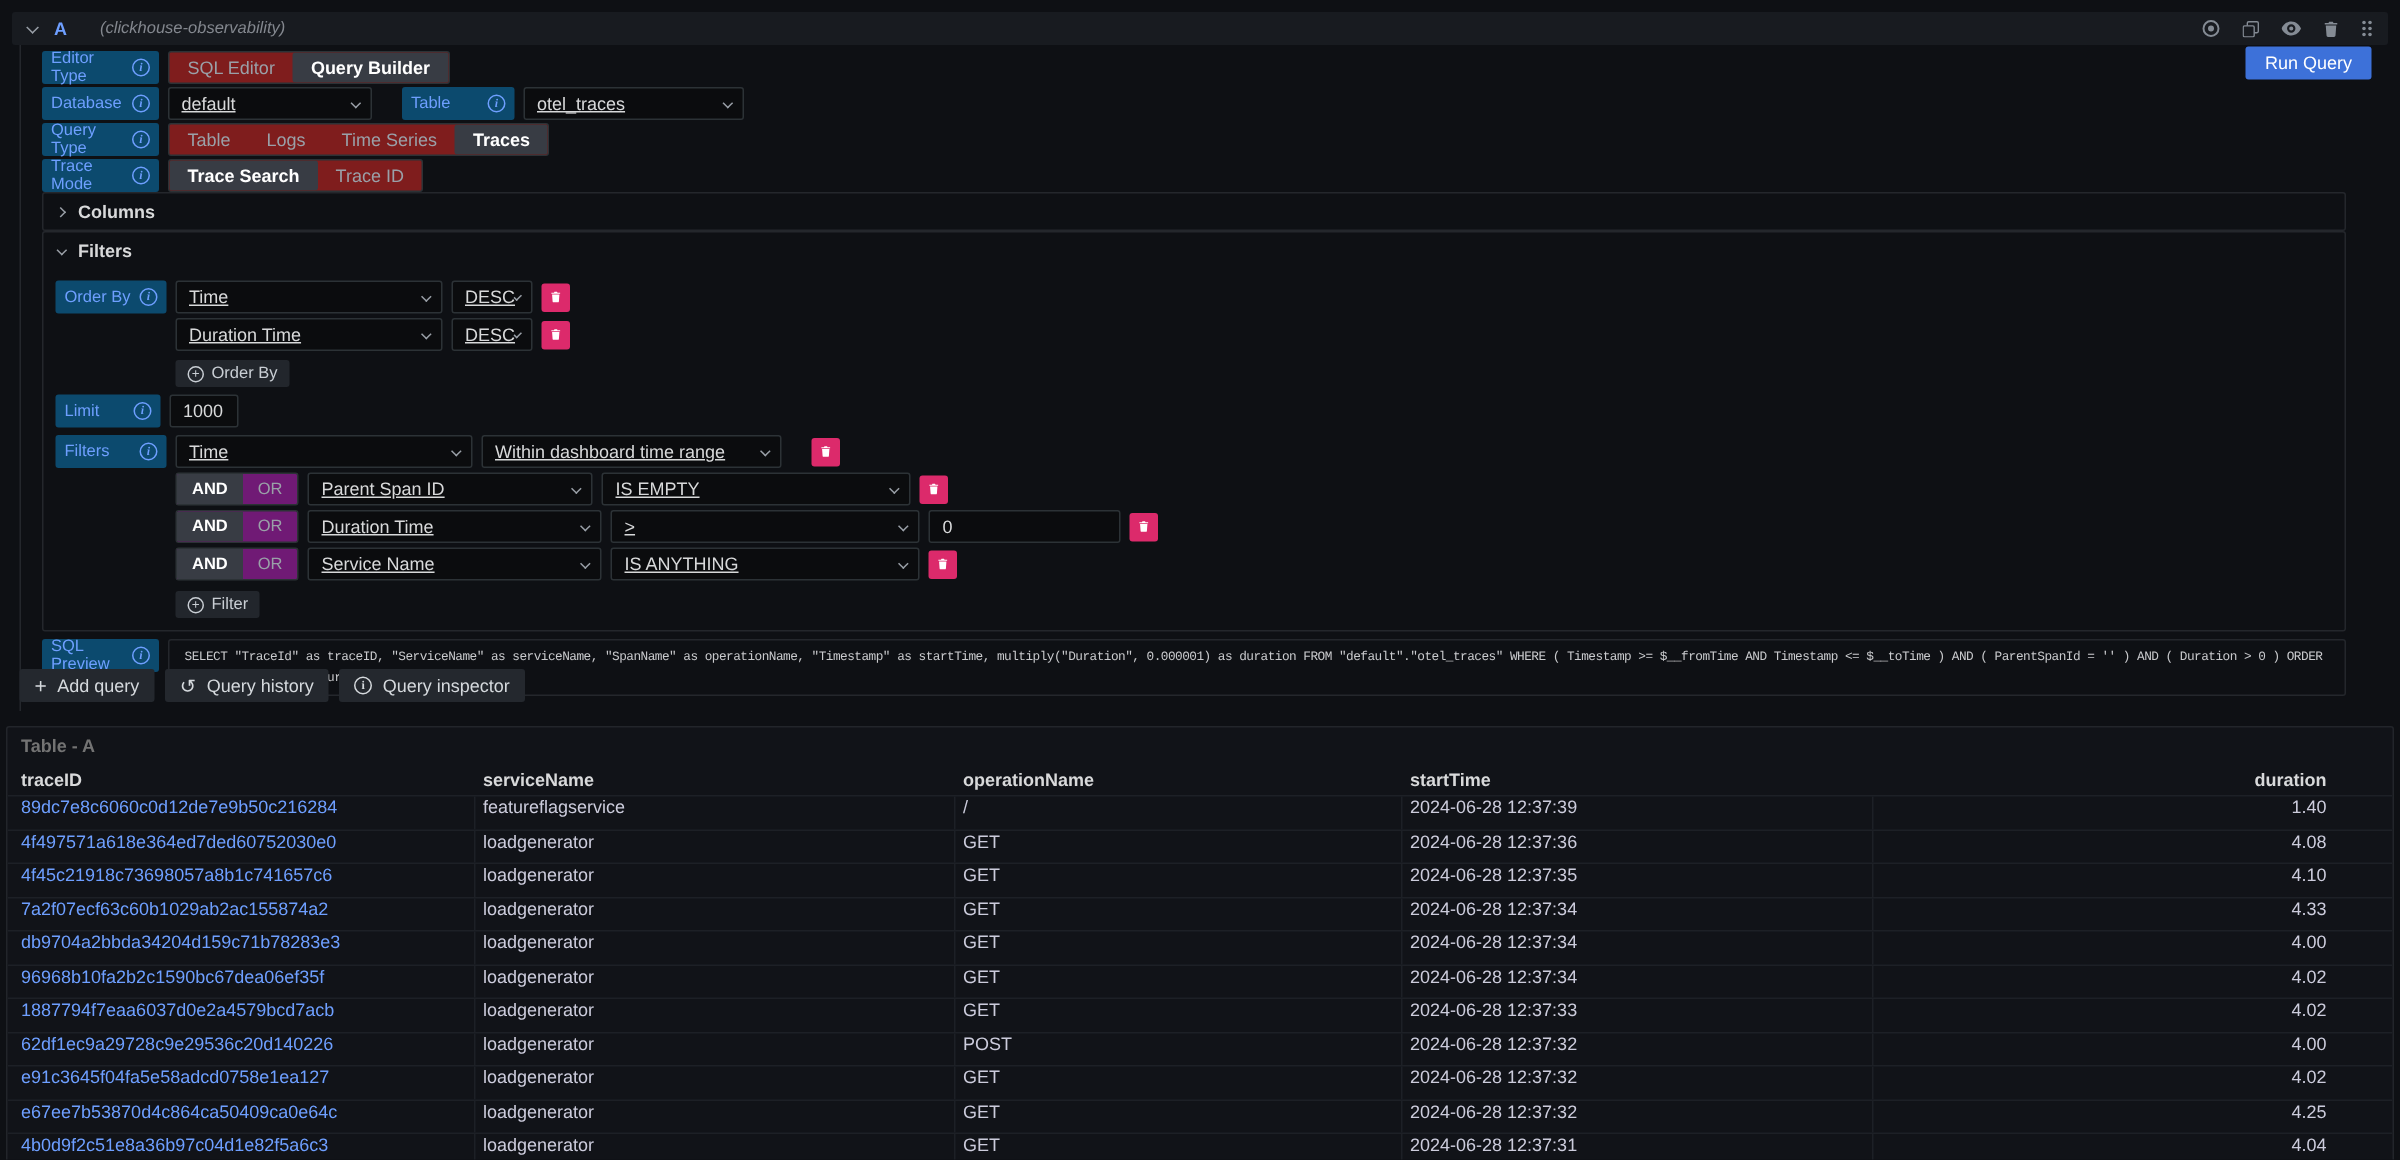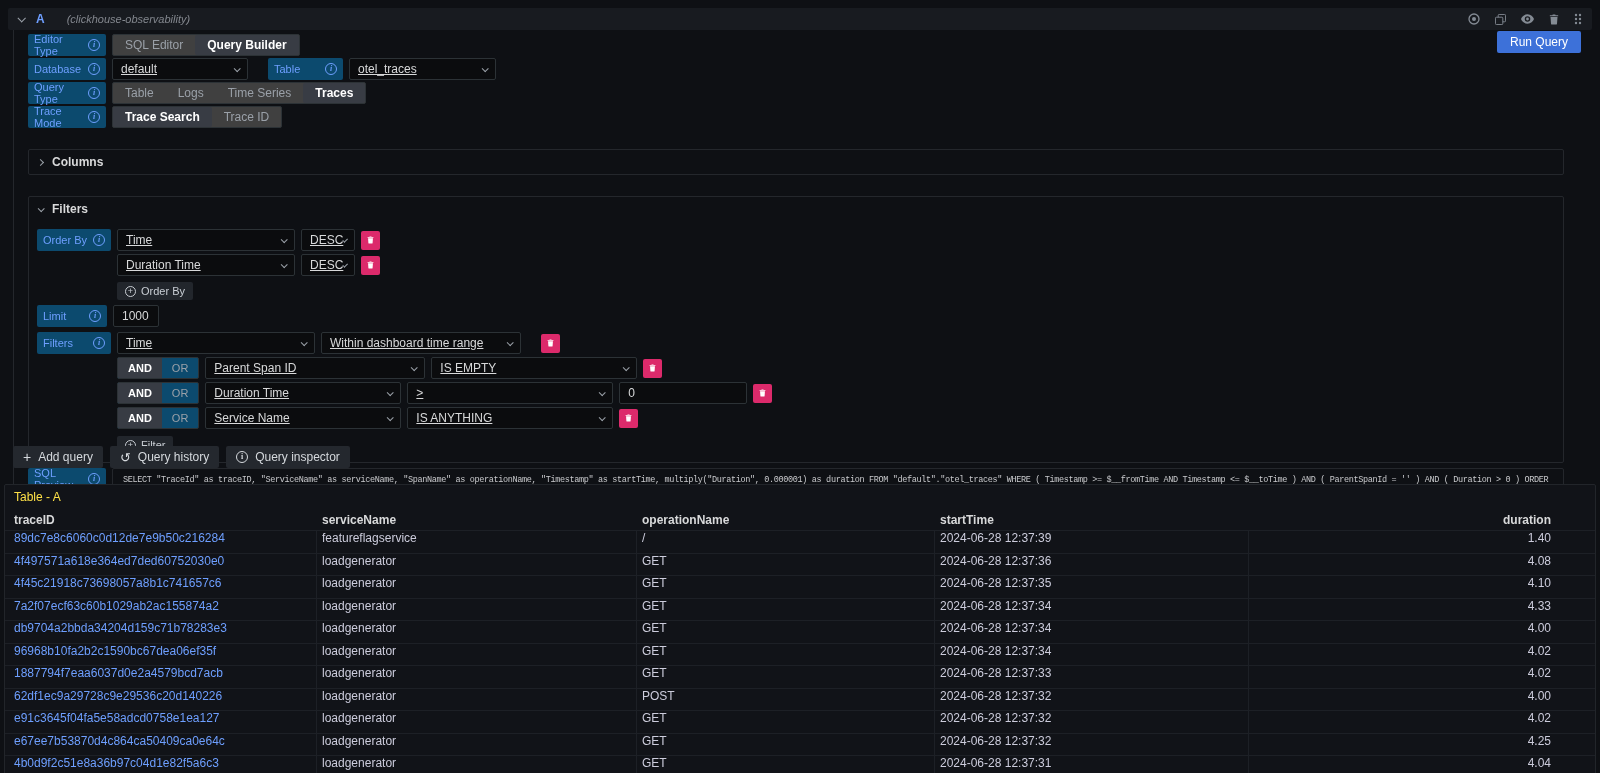--- a/index.html
+++ b/index.html
@@ -46,49 +46,49 @@
   .select {
     background:#0b0c0e; border:1px solid #2c3236; border-radius:2px;
     display:flex; align-items:center; justify-content:space-between;
     padding:0 8px; color:#d8d9da; cursor:pointer;text-decoration:underline;
   }
   .tinput {
     background:#0b0c0e; border:1px solid #2c3236; border-radius:2px;
     display:flex; align-items:center; padding:0 8px; color:#d8d9da;
   }
   .radio-group {
-    display:inline-flex; background:#404040; border:1px solid #2c3236;
+    display:inline-flex; background:#7f1d1d; border:1px solid #2c3236;
     border-radius:2px; overflow:hidden;
   }
   .radio-group .opt {
     padding:0 12px; display:flex; align-items:center; color:#9aa0a8; cursor:pointer;
     font-size:12px;
   }
   .radio-group .opt.sel { background:#383c44; color:#fff; font-weight:700; border-radius:2px; }
 
   .section-box {
-    border:1px solid #24272c; border-radius:2px; margin-top:21px;
+    border:1px solid #24272c; border-radius:2px; margin-top:0;
   }
   .section-head { height:24px; display:flex; align-items:center; gap:9px; padding:0 9px; font-weight:700; color:#d8d9da; cursor:pointer; }
   .filters-inner { padding:2px 8px 8px 8px; }
   .trash-btn {
     width:19px; height:19px; align-self:center; flex:none;
     background:#dc2a6b; border:none; border-radius:2px; color:#fff;
     display:flex; align-items:center; justify-content:center; cursor:pointer;
   }
   .add-btn {
     height:18px; align-self:center; background:#22262c; border:none; border-radius:2px;
     color:#c9ced4; font-size:11px; font-weight:500; font-family:inherit;
     display:inline-flex; align-items:center; gap:5px; padding:0 8px; cursor:pointer;
   }
   .circle-plus {
     width:11px; height:11px; border:1px solid currentColor; border-radius:50%;
     font-size:9px; line-height:9px; text-align:center; flex:none;
   }
-  .conj-group { display:inline-flex; background:#0c4a6e; border:1px solid #2c3236; border-radius:2px; overflow:hidden; flex:none; }
+  .conj-group { display:inline-flex; background:#701a75; border:1px solid #2c3236; border-radius:2px; overflow:hidden; flex:none; }
   .conj-group .opt { padding:0 10px; display:flex; align-items:center; color:#9aa0a8; font-size:11px; }
   .conj-group .opt.sel { background:#383c44; color:#fff; font-weight:700; }
   .indent { margin-left:80px; }
 
   .sql-row { display:flex; gap:6px; margin-top:5px; align-items:flex-start; }
   .sql-row .label-box { height:22px; }
   .sql-box {
     flex:1; border:1px solid #24272c; border-radius:2px; padding:4px 10px;
     font-family:"Liberation Mono", monospace; font-size:8.5px; letter-spacing:-0.35px;
     line-height:14px; color:#c9cacd; word-break:break-all; min-height:36px;
@@ -100,21 +100,21 @@
     font-size:12px; font-weight:500; font-family:inherit;
     display:inline-flex; align-items:center; gap:7px; padding:0 10px; cursor:pointer;
   }
   .hist-glyph { font-size:13px; line-height:13px; }
 
   
   .table-panel {
     position:absolute; left:4px; right:4px; top:484px; bottom:-2px;
     background:#111318; border:1px solid #22252a; border-radius:2px; overflow:hidden;
   }
-  .panel-title { height:24px; display:flex; align-items:center; padding-left:9px; font-weight:400; color:#fde047; }
+  .panel-title { height:24px; display:flex; align-items:center; padding-left:9px; font-weight:700; color:#737373; }
   .trow { display:grid; grid-template-columns:312px 320px 298px 314px auto; align-items:center; }
   .trow.thead { height:21px; font-weight:700; color:#d8d9da; }
   .trow.tdata { height:22.5px; border-top:1px solid #1d2026; }
   .tc { padding-left:5px; overflow:hidden; white-space:nowrap; }
   .tc.c1 { padding-left:9px; }
   .tc.c5 { text-align:right; padding-right:44px; }
   .trow.tdata .tc { border-right:1px solid #1d2026; height:100%; display:flex; }
   .trow.tdata .tc.c5 { border-right:none; justify-content:flex-end; }
   .trace-link { color:#6e9fff; text-decoration:none; cursor:pointer; }
 </style>
@@ -308,21 +308,21 @@
                 <path d="M4.5 0.5h3l0.5 1H11v1.2H1V1.5h3L4.5 0.5zM1.8 3.5h8.4l-0.6 8a1.2 1.2 0 0 1-1.2 1.1H3.6a1.2 1.2 0 0 1-1.2-1.1L1.8 3.5z" fill="currentColor"></path>
               </svg>
             </button>
         </div>
 
         <div class="frow indent" style="margin-top:3px">
           <div class="conj-group">
             <span class="opt sel">AND</span>
             <span class="opt">OR</span>
           </div>
-          <div class="select" style="width:220px">
+          <div class="select" style="width:190px">
             <span>Parent Span ID</span>
               <span class="chev down sm"></span>
           </div>
           <div class="select" style="width:206px">
             <span>IS EMPTY</span>
               <span class="chev down sm"></span>
           </div>
           <button class="trash-btn">
               <svg viewBox="0 0 12 13" width="9" height="10">
                 <path d="M4.5 0.5h3l0.5 1H11v1.2H1V1.5h3L4.5 0.5zM1.8 3.5h8.4l-0.6 8a1.2 1.2 0 0 1-1.2 1.1H3.6a1.2 1.2 0 0 1-1.2-1.1L1.8 3.5z" fill="currentColor"></path>

